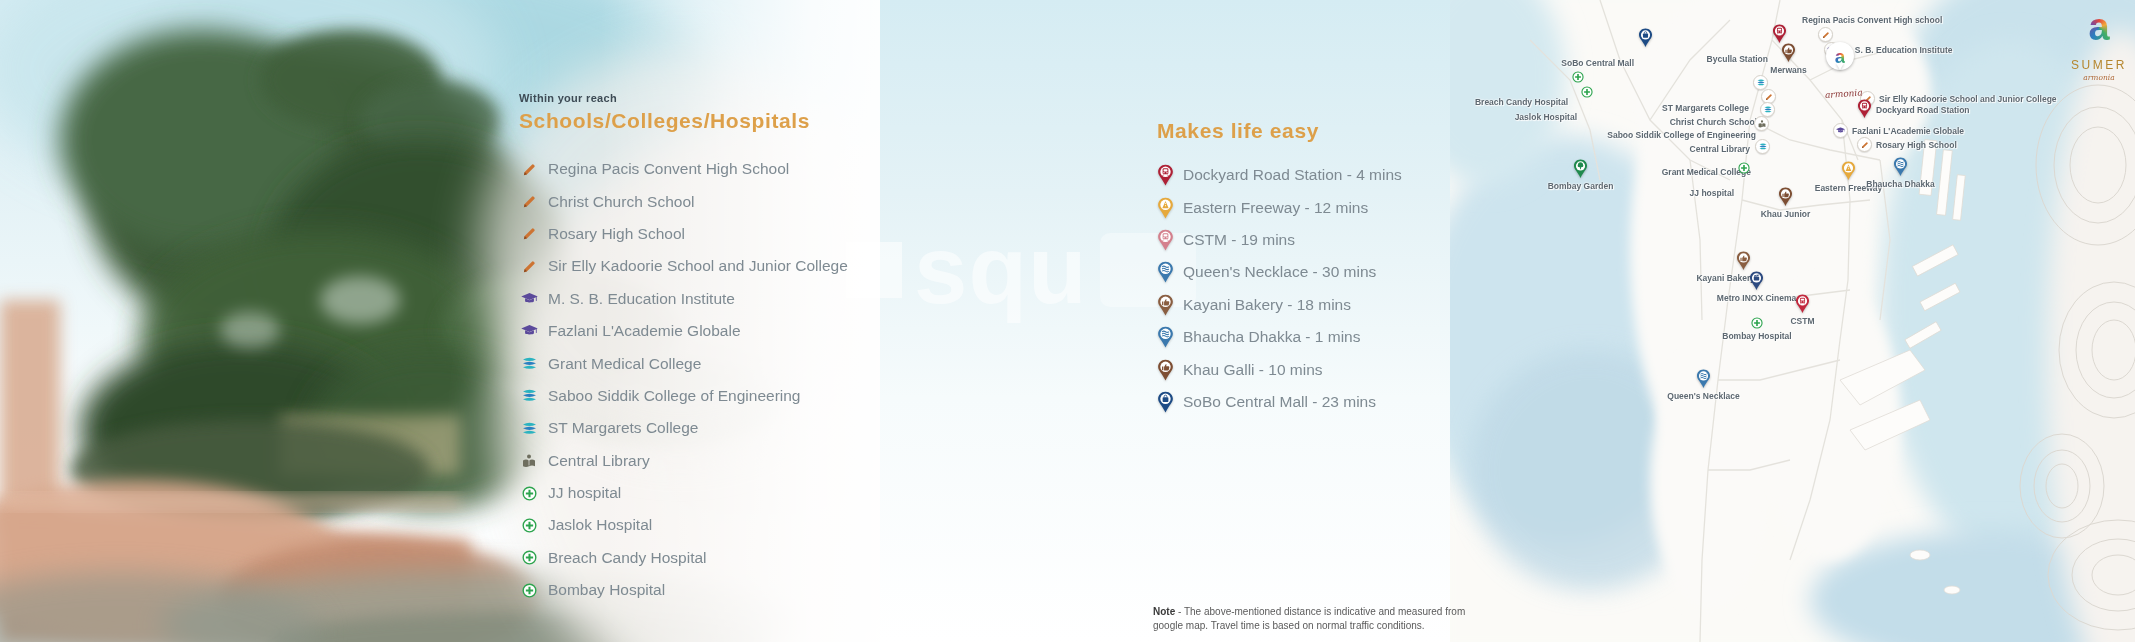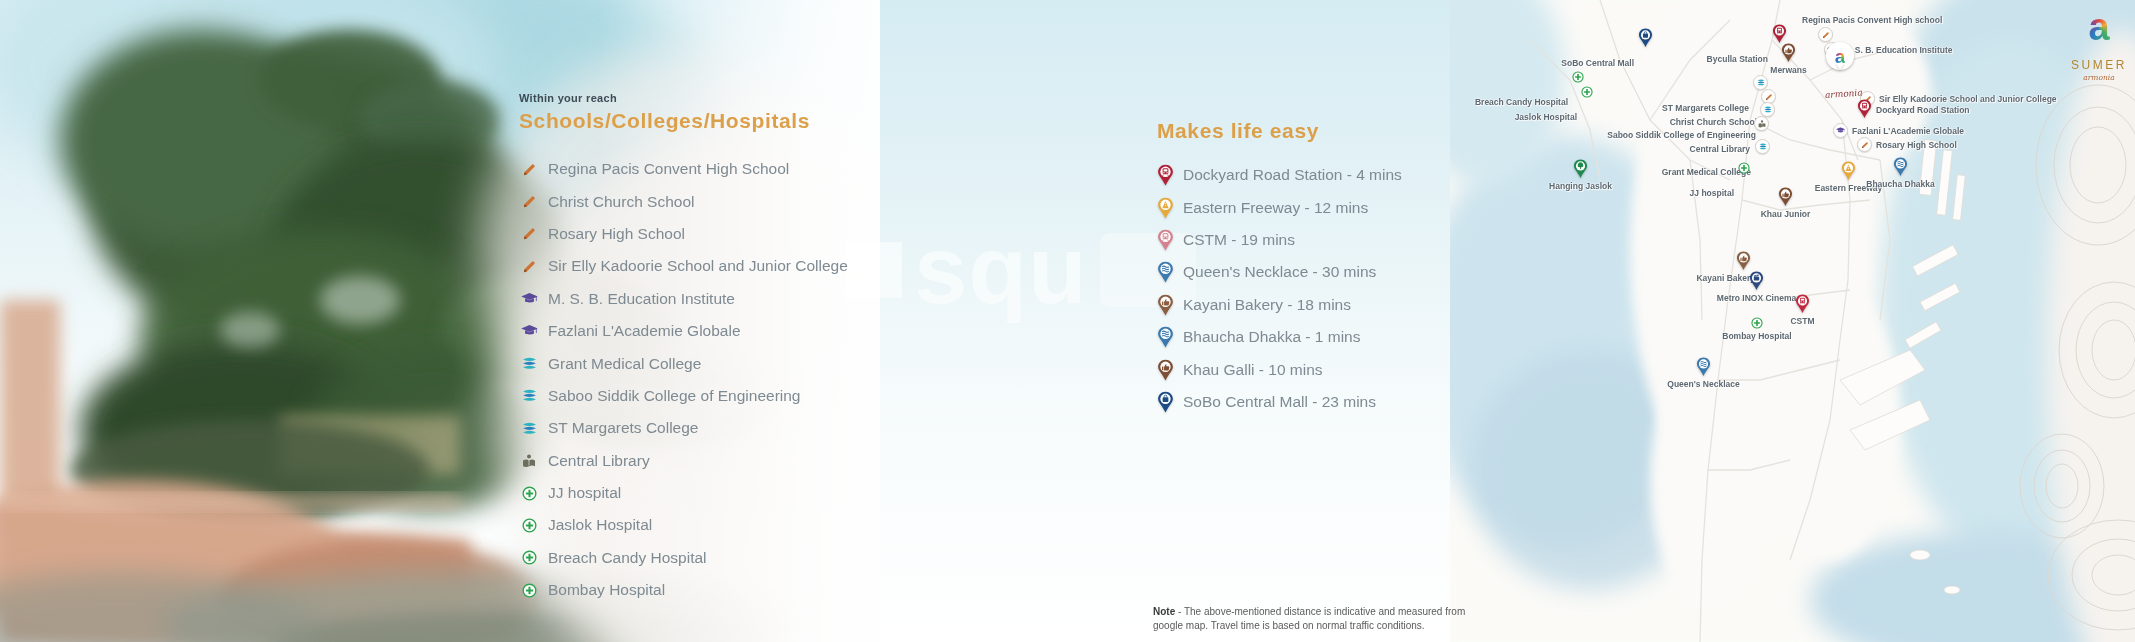--- a/index.html
+++ b/index.html
@@ -609,31 +609,31 @@
           <use href="#pin-train"></use>
         </svg>
         <span class="mlbl">CSTM</span>
       </div>
     <div class="mk lab-below" style="left:301px;top:317px">
         <svg width="12" height="12" viewBox="0 0 14 14">
           <use href="#sym-plus"></use>
         </svg>
         <span class="mlbl">Bombay Hospital</span>
       </div>
-    <div class="mk lab-below" style="left:246px;top:357px">
+    <div class="mk lab-below" style="left:246px;top:369px">
         <svg class="mpin" style="color:#3B79AE" viewBox="0 0 20 26">
           <use href="#pin-sea"></use>
         </svg>
         <span class="mlbl">Queen's Necklace</span>
       </div>
     <div class="mk lab-below" style="left:123px;top:159px">
         <svg class="mpin" style="color:#208A4E" viewBox="0 0 20 26">
           <use href="#pin-garden"></use>
         </svg>
-        <span class="mlbl">Hanging Jaslok</span>
+        <span class="mlbl">Bombay Garden</span>
       </div>
 
     <div class="armonia-marker">
       <span class="amk-circle">
           <span class="logo-a">a</span>
         </span>
       <span class="amk-tail"></span>
       <span class="amk-script">armonia</span>
     </div>
   </div>

